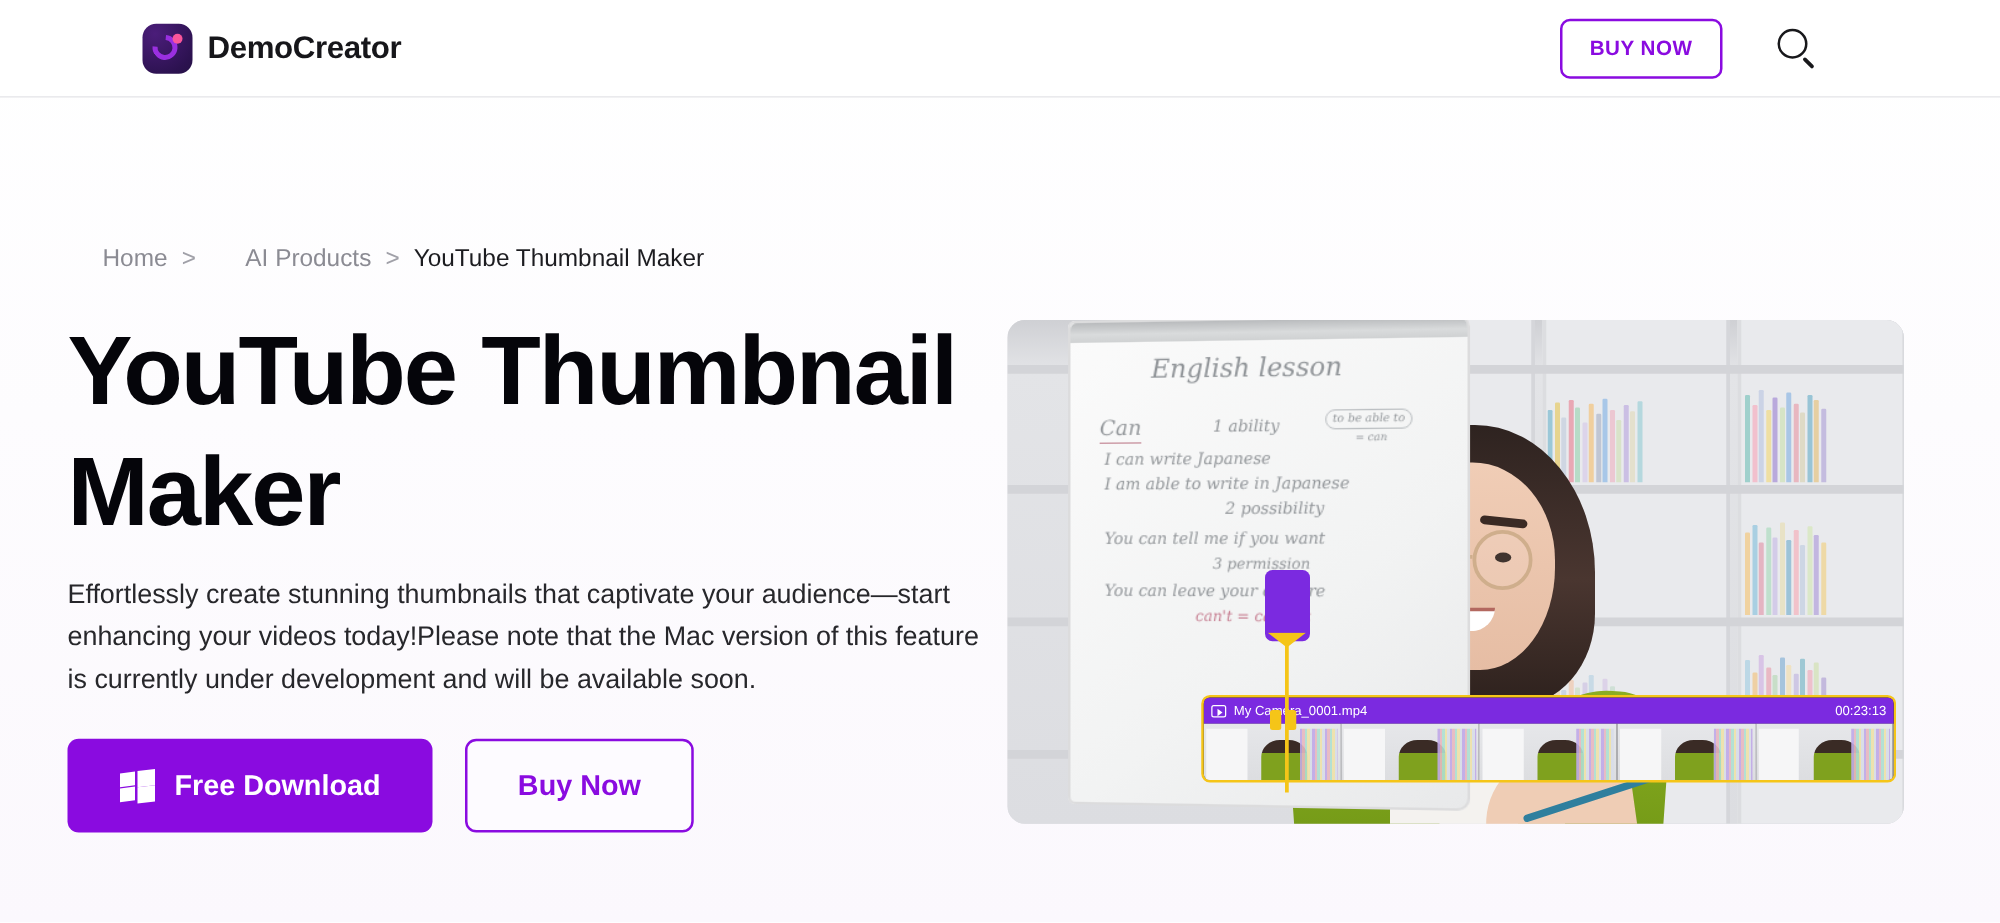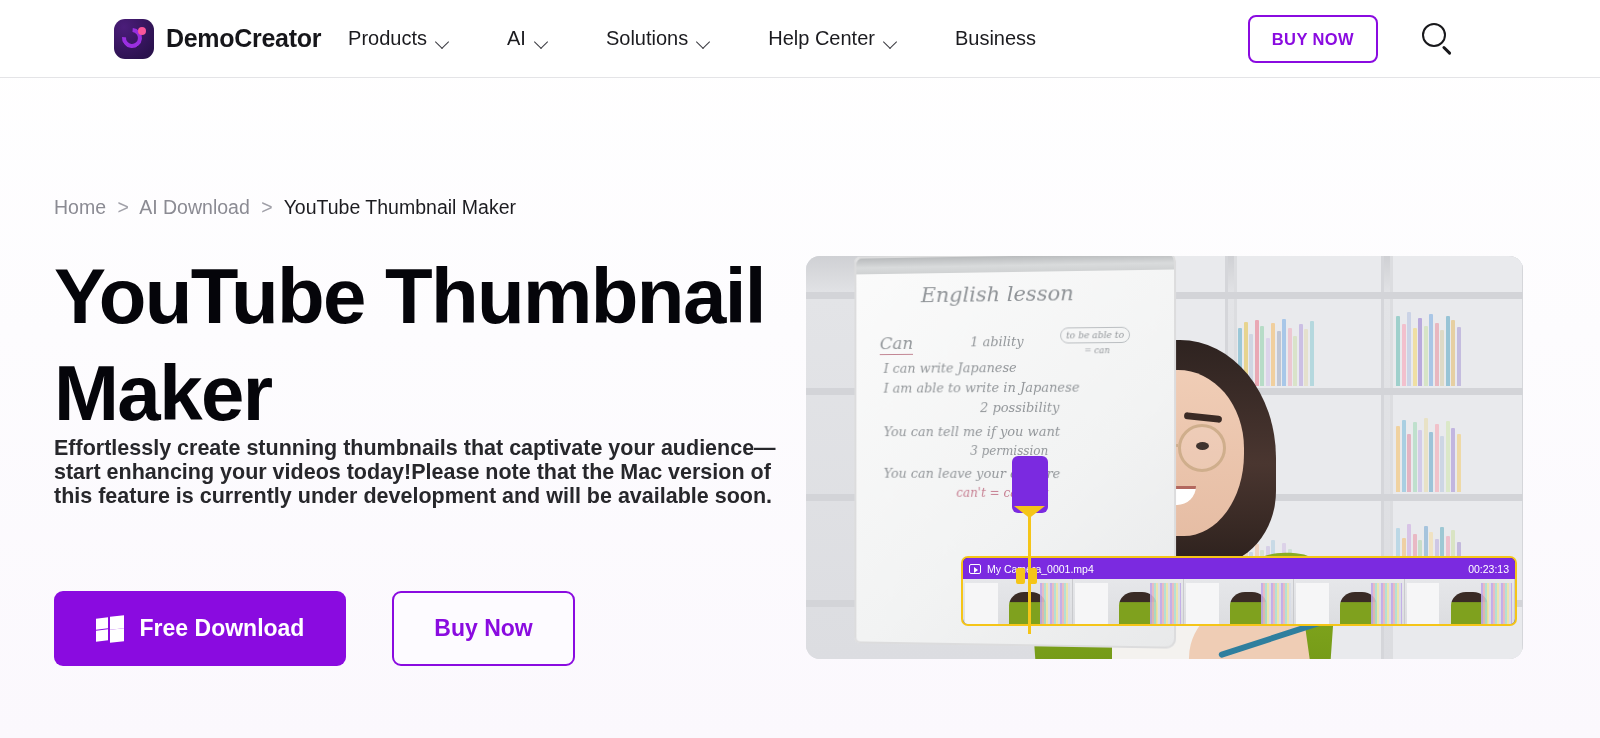--- a/index.html
+++ b/index.html
@@ -78,35 +78,35 @@
     position: absolute; left: 23px; top: 23px; width: 11px; height: 2.6px;
     background: #18181b; border-radius: 2px; transform: rotate(45deg);
     transform-origin: left center;
   }
 
   
   #breadcrumb {
     position: absolute; left: 54px; top: 196px;
     font-size: 19.5px; color: #8b8b93; white-space: nowrap;
   }
-  #breadcrumb .crumb-link { color: #8b8b93; cursor: pointer; }
+  #breadcrumb .crumb-link { color: #8b8b93; cursor: pointer; margin-left: 28px; }
   #breadcrumb .sep { color: #a0a0a8; margin: 0 6px; }
   #breadcrumb .crumb-current { color: #1c1c20; }
 
   #hero-title {
     position: absolute; left: 54px; top: 248px; width: 720px;
     font-size: 78px; line-height: 97px; font-weight: 700; color: #05050a;
     letter-spacing: -1.6px;
   }
   #hero-desc {
-    position: absolute; left: 54px; top: 436px; width: 730px;
-    font-size: 21.5px; line-height: 24px; color: #27272b; font-weight: bold;
-  }
-
-  #cta-row { position: absolute; left: 54px; top: 591px; display: flex; align-items: flex-start; gap: 20px; }
+    position: absolute; left: 54px; top: 458px; width: 730px;
+    font-size: 21.5px; line-height: 34px; color: #27272b;
+  }
+
+  #cta-row { position: absolute; left: 54px; top: 591px; display: flex; align-items: flex-start; }
   #btn-free-download {
     display: flex; align-items: center; justify-content: center; gap: 16px;
     width: 292px; height: 75px; background: #8a0be0; color: #fff;
     border: none; border-radius: 9px; cursor: pointer;
     font-size: 23px; font-weight: 700; font-family: "Liberation Sans", sans-serif;
   }
   .win-icon { display: block; width: 28px; height: 27px; position: relative; }
   .win-icon i {
     position: absolute; background: #ffffff; display: block;
   }
@@ -328,55 +328,34 @@
   <div id="header">
 
     <div id="brand">
       <div class="logo-mark">
         <div class="logo-arc"></div>
         <div class="logo-dot"></div>
       </div>
       <div id="brand-name">DemoCreator</div>
     </div>
 
-    <nav id="nav">
-      <div class="nav-item">
-        <span>Products</span>
-        <span class="chev"></span>
-      </div>
-      <div class="nav-item">
-        <span>AI</span>
-        <span class="chev"></span>
-      </div>
-      <div class="nav-item">
-        <span>Solutions</span>
-        <span class="chev"></span>
-      </div>
-      <div class="nav-item">
-        <span>Help Center</span>
-        <span class="chev"></span>
-      </div>
-      <div class="nav-item">
-        <span>Business</span>
-      </div>
-    </nav>
 
     <div id="header-actions">
       <button id="btn-buynow-top">BUY NOW</button>
       <button id="search-btn">
         <span class="glass"></span>
         <span class="handle"></span>
       </button>
     </div>
   </div>
 
   <div id="breadcrumb">
     <span class="crumb-link">Home</span>
     <span class="sep">&gt;</span>
-    <span class="crumb-link">AI Download</span>
+    <span class="crumb-link">AI Products</span>
     <span class="sep">&gt;</span>
     <span class="crumb-current">YouTube Thumbnail Maker</span>
   </div>
 
   <h1 id="hero-title">YouTube Thumbnail Maker</h1>
   <p id="hero-desc">Effortlessly create stunning thumbnails that captivate your audience—start enhancing your videos today!Please note that the Mac version of this feature is currently under development and will be available soon.</p>
 
   <div id="cta-row">
     <button id="btn-free-download">
       <span class="win-icon">

